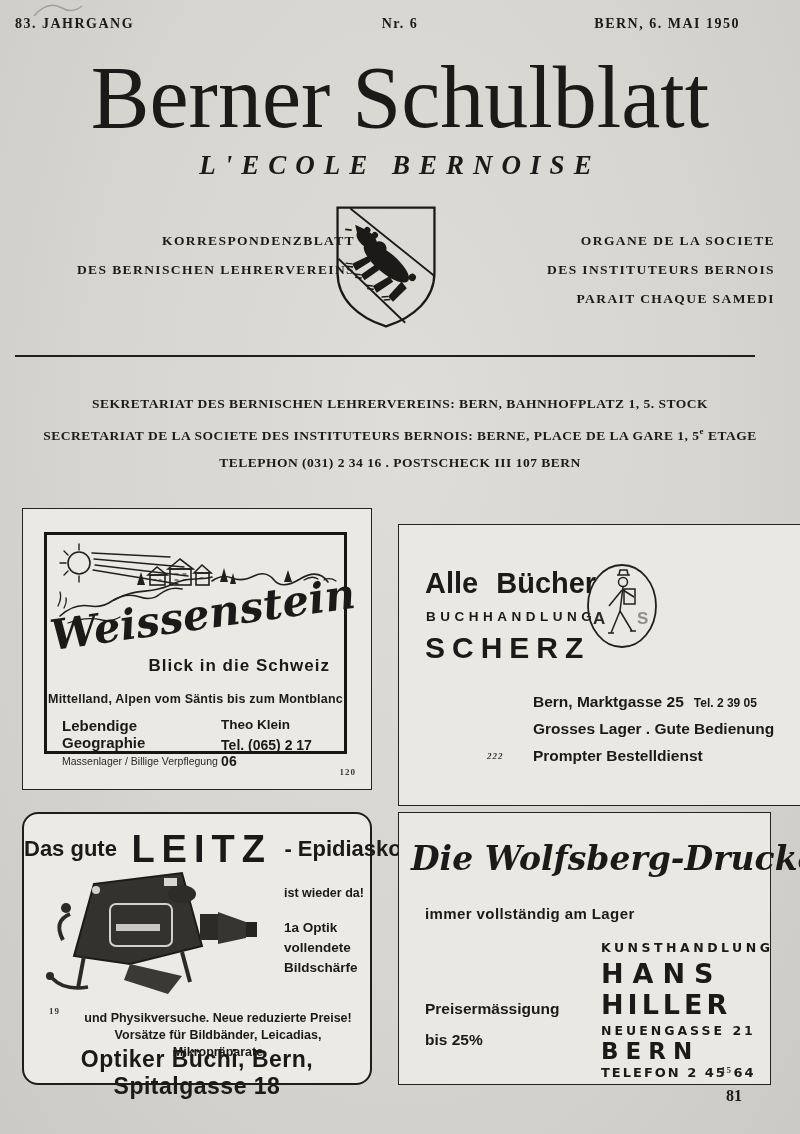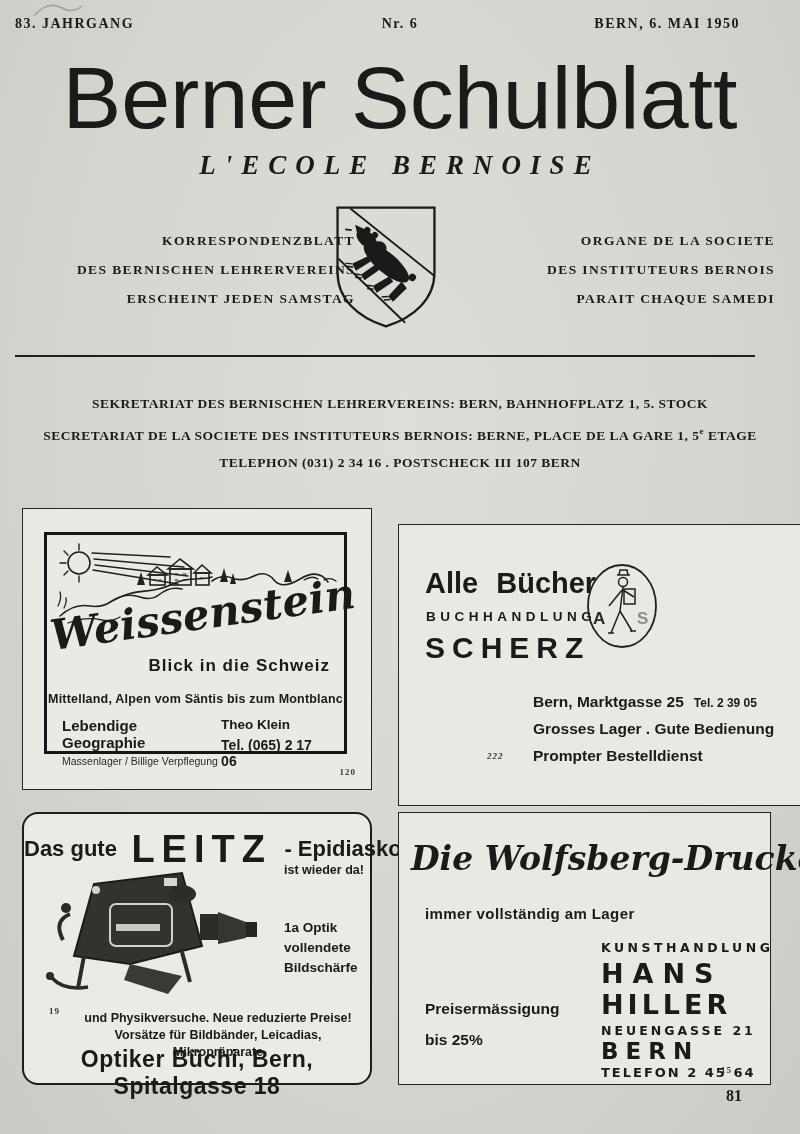--- a/index.html
+++ b/index.html
@@ -13,21 +13,21 @@
 
   
   .hdr { top:16px; font:bold 14px "Liberation Serif", serif; letter-spacing:1.5px; white-space:nowrap; }
   .hdr-left { left:15px; }
   .hdr-center { left:0; right:0; text-align:center; }
   .hdr-right { right:60px; }
 
   
   .title {
     top:42px; left:0; right:0; text-align:center;
-    font-family:Liberation Sans, sans-serif; font-size:88px; line-height:112px;
+    font-family:Liberation Serif, serif; font-size:88px; line-height:112px;
     font-weight:500; letter-spacing:0px; white-space:nowrap;
   }
   .subtitle {
     top:150px; left:0; right:0; text-align:center;
     font-family:"Liberation Serif", serif; font-style:italic; font-weight:bold;
     font-size:27px; letter-spacing:9px; white-space:nowrap;
   }
 
   
   .orgblock { top:226px; width:310px; text-align:right;
@@ -73,21 +73,21 @@
   .scherz-addr { font:bold 15.5px "Liberation Sans", sans-serif; }
   .scherz-tel { font:bold 12px "Liberation Sans", sans-serif; margin-left:10px; }
   .scherz-srv { font:bold 15.5px "Liberation Sans", sans-serif; margin-top:9px; }
 
   
   .ad-leitz { left:22px; top:812px; width:350px; height:273px; border:2px solid #1e1d1a; border-radius:16px; background:#ebeae4; }
   .leitz-head { position:absolute; left:0; right:0; top:14px; text-align:center; white-space:nowrap; }
   .leitz-pre, .leitz-suf { font:bold 22px "Liberation Sans", sans-serif; vertical-align:6px; }
   .leitz-brand { font:bold 38px "Liberation Sans", sans-serif; letter-spacing:7px; margin:0 8px 0 10px; }
   .leitz-img { position:absolute; left:12px; top:54px; width:232px; height:128px; }
-  .leitz-back { position:absolute; left:260px; top:49px; font:bold 12.5px "Liberation Sans", sans-serif; }
+  .leitz-back { position:absolute; left:260px; top:72px; font:bold 12.5px "Liberation Sans", sans-serif; }
   .leitz-optics { position:absolute; left:260px; top:104px; font:bold 13.5px "Liberation Sans", sans-serif; line-height:20px; }
   .leitz-caption { position:absolute; left:48px; right:6px; top:196px; text-align:center;
     font:bold 12.5px "Liberation Sans", sans-serif; line-height:17px; }
   .leitz-footer { position:absolute; left:0; right:0; top:232px; text-align:center;
     font:bold 23px "Liberation Sans", sans-serif; letter-spacing:0.5px; }
 
   
   .ad-wolf { left:398px; top:812px; width:373px; height:273px; border:1.5px solid #24231f; background:#e9e8e2; }
   .wolf-script { position:absolute; left:12px; right:12px; top:26px; text-align:center;
     font-family:"DejaVu Serif", serif; font-style:italic; font-weight:bold; font-size:33px; white-space:nowrap; }
@@ -111,21 +111,20 @@
   <div class="abs hdr hdr-left">83. JAHRGANG</div>
   <div class="abs hdr hdr-center">Nr. 6</div>
   <div class="abs hdr hdr-right">BERN, 6. MAI 1950</div>
 
   <div class="abs title">Berner Schulblatt</div>
   <div class="abs subtitle">L'ECOLE BERNOISE</div>
 
   <div class="abs orgblock org-de">
     <div>KORRESPONDENZBLATT</div>
     <div>DES BERNISCHEN LEHRERVEREINS</div>
-    <div>ERSCHEINT JEDEN SAMSTAG</div>
   </div>
 
   <svg class="abs arms" viewBox="0 0 120 140">
     <path d="M7,5 H113 V76 C113,105 91,125 60,135 C29,125 7,105 7,76 Z" fill="none" stroke="#1b1a18" stroke-width="2.5"></path>
     <line x1="21" y1="6" x2="112" y2="79" stroke="#1b1a18" stroke-width="2"></line>
     <line x1="8" y1="61" x2="81" y2="131" stroke="#1b1a18" stroke-width="2"></line>
     <g transform="rotate(40 60 69)" fill="#1b1a18">
       <ellipse cx="58" cy="66" rx="31" ry="11"></ellipse>
       <circle cx="42" cy="59" r="8"></circle>
       <ellipse cx="25" cy="60" rx="13" ry="8"></ellipse>

